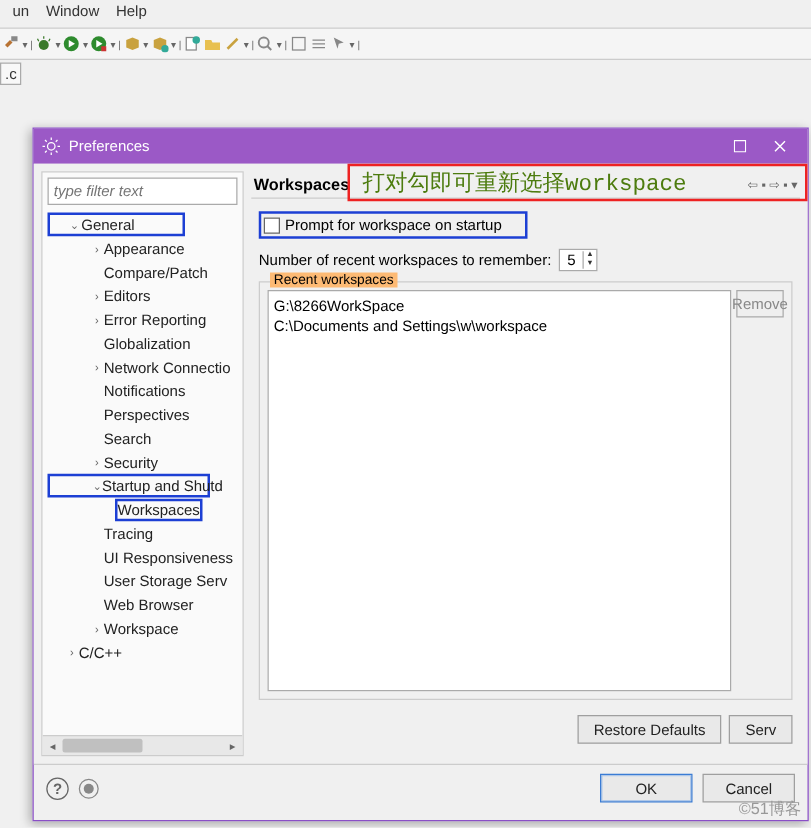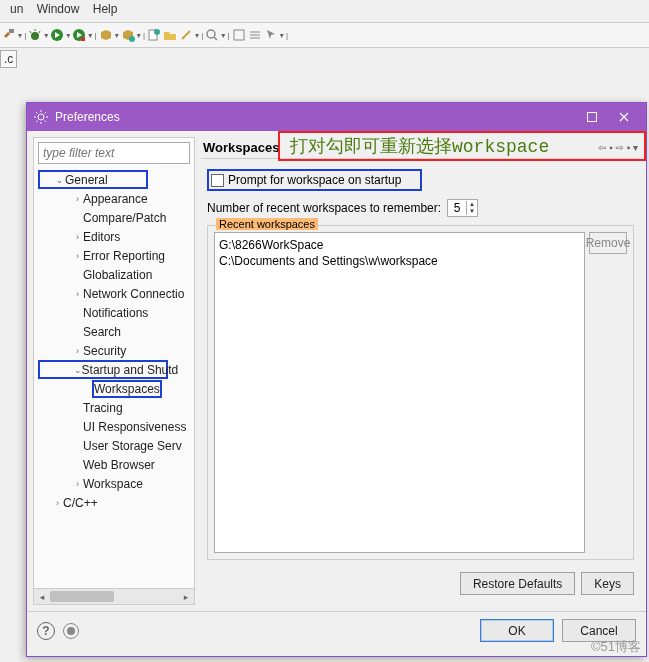--- a/index.html
+++ b/index.html
@@ -181,20 +181,24 @@
         <div class="tree-item l2">
             <span class="twisty">›</span>
             <span>Network Connectio</span>
           </div>
         <div class="tree-item l2">
             <span class="twisty"></span>
             <span>Notifications</span>
           </div>
         <div class="tree-item l2">
             <span class="twisty"></span>
+            <span>Perspectives</span>
+          </div>
+        <div class="tree-item l2">
+            <span class="twisty"></span>
             <span>Search</span>
           </div>
         <div class="tree-item l2">
             <span class="twisty">›</span>
             <span>Security</span>
           </div>
         <div class="tree-item l2 blue-box" style="width:130px">
             <span class="twisty">⌄</span>
             <span>Startup and Shutd</span>
           </div>
@@ -260,21 +264,21 @@
           <div class="recent-body">
             <div class="recent-list">
               <div>G:\8266WorkSpace</div>
               <div>C:\Documents and Settings\w\workspace</div>
             </div>
             <div class="remove-btn">Remove</div>
           </div>
         </div>
         <div class="bottom-btns">
           <div class="btn">Restore Defaults</div>
-          <div class="btn">Keys</div>
+          <div class="btn">Serv</div>
         </div>
       </div>
     </div>
   </div>
 
   <div class="dialog-footer">
     <div class="help-icon">?</div>
     <div class="rec-icon"></div>
     <div class="footer-btns">
       <div class="btn default">OK</div>

